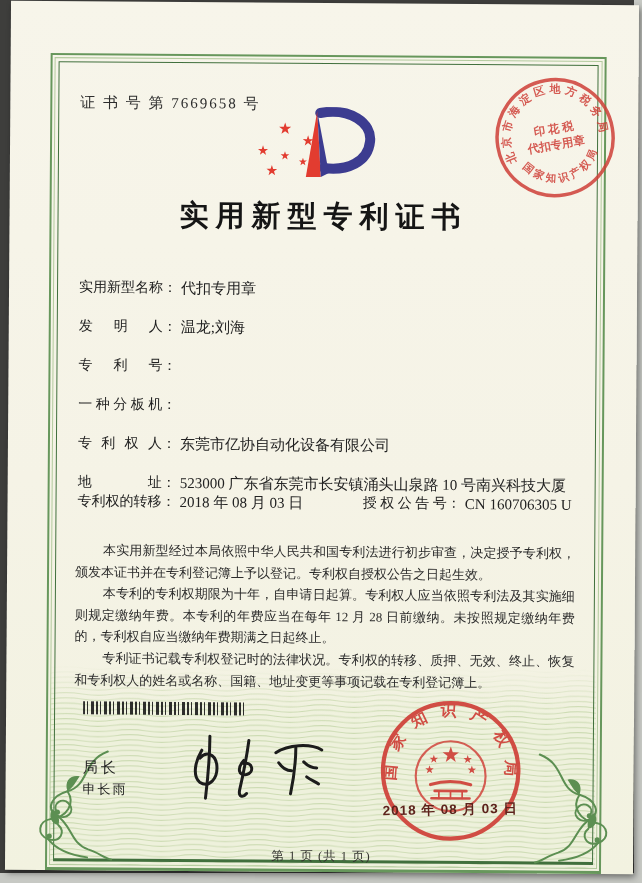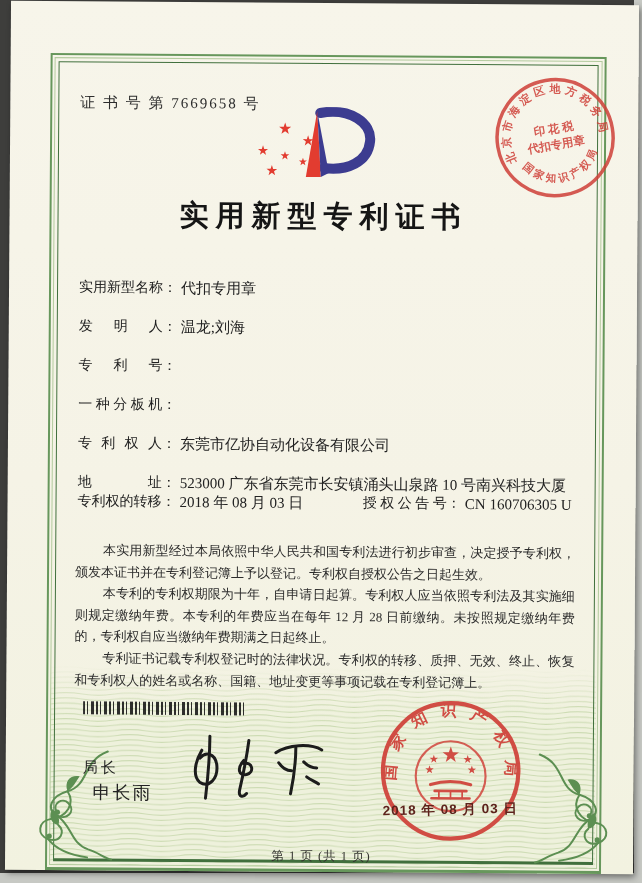--- a/index.html
+++ b/index.html
@@ -46,21 +46,21 @@
     font-size:13px;line-height:21.6px;color:#2b2b2b;text-align:justify;}
   .paras p{margin:0;text-indent:2.15em;}
 
   .barcode{position:absolute;left:77px;top:700px;width:162px;height:13px;z-index:4;opacity:.88;
     background:repeating-linear-gradient(90deg,
       #141414 0px,#141414 2px,transparent 2px,transparent 4px,
       #141414 4px,#141414 5px,transparent 5px,transparent 8px,
       #141414 8px,#141414 11px,transparent 11px,transparent 13px);}
 
   .signer-title{position:absolute;left:77px;top:750px;z-index:4;font-size:15px;color:#222;letter-spacing:3px;margin-top:7px;}
-  .signer-name{position:absolute;left:87px;top:779px;z-index:4;font-size:18px;color:#222;letter-spacing:2px;}
+  .signer-name{position:absolute;left:77px;top:779px;z-index:4;font-size:13px;color:#222;letter-spacing:2px;}
   .signature{position:absolute;left:176px;top:728px;width:160px;height:80px;z-index:4;}
 
   .office-seal{position:absolute;left:372px;top:694px;width:146px;height:146px;z-index:5;opacity:.92;}
   .seal-date{position:absolute;left:366px;top:797px;width:158px;z-index:6;text-align:center;
     font-size:13.5px;font-weight:bold;color:#5d231c;letter-spacing:1px;transform:rotate(-1.5deg);
     font-family:"Liberation Sans","DejaVu Sans",sans-serif;}
   .tax-seal{position:absolute;left:482px;top:70px;width:126px;height:126px;z-index:5;opacity:.85;
     transform:rotate(-10deg);}
 
   .footer{position:absolute;left:40px;top:845px;width:552px;z-index:4;text-align:center;

